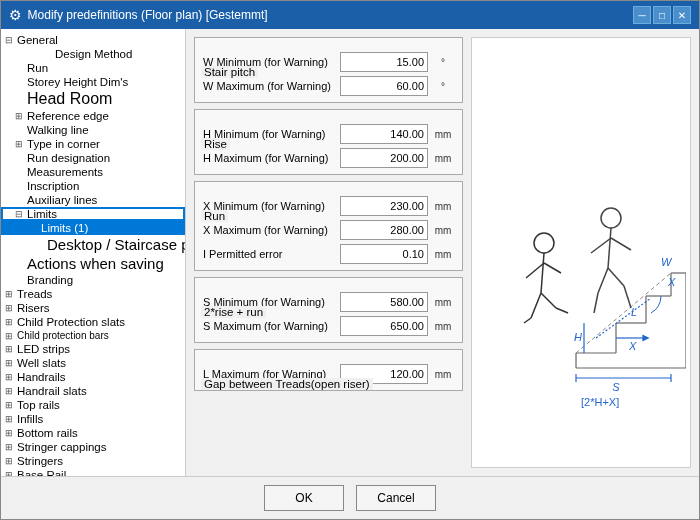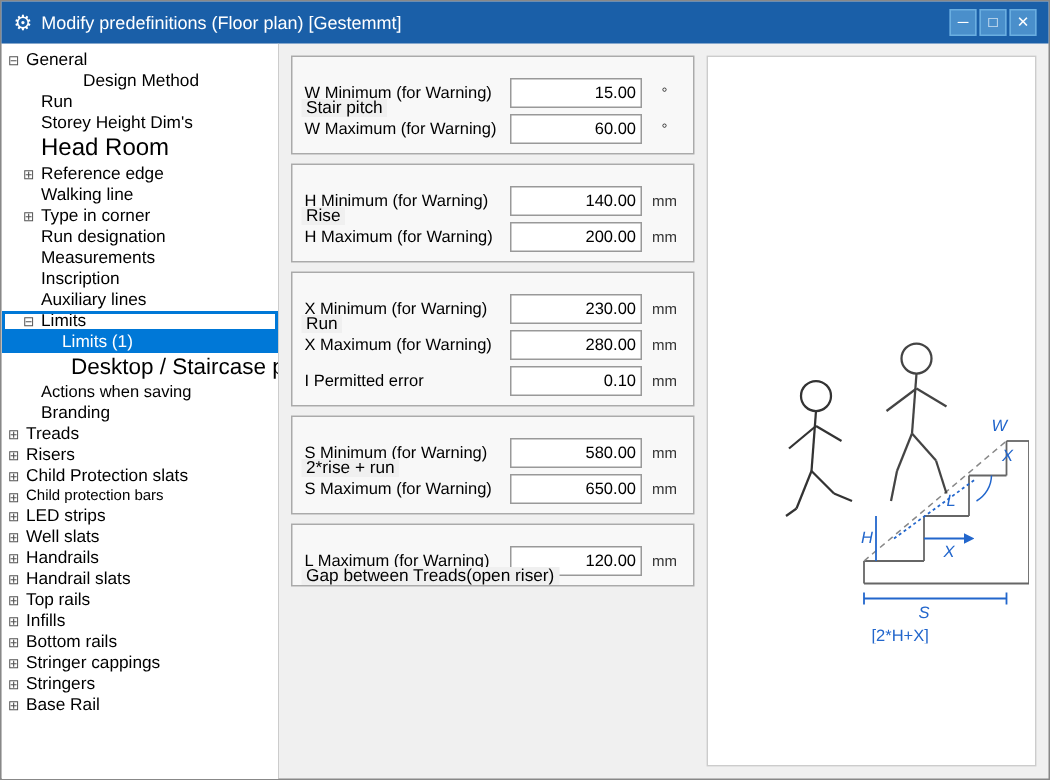--- a/index.html
+++ b/index.html
@@ -259,21 +259,21 @@
         <div class="tree-item" style="padding-left: 28px; background: rgb(0, 120, 215); color: white;">
           <span class="expand-icon" style="font-size: 9px; color: white;"></span>
           <span style="font-size: 11.5px;">Limits (1)</span>
         </div>
         <div class="tree-item" style="padding-left: 14px;">
           <span class="expand-icon" style="font-size: 9px; color: rgb(85, 85, 85);"></span>
           <span style="font-size: 15px; padding-left: 20px;">Desktop / Staircase parts</span>
         </div>
         <div class="tree-item" style="padding-left: 14px;">
           <span class="expand-icon" style="font-size: 9px; color: rgb(85, 85, 85);"></span>
-          <span style="font-size: 11px;">Actions when saving</span>
+          <span style="font-size: 15px;">Actions when saving</span>
         </div>
         <div class="tree-item" style="padding-left: 14px;">
           <span class="expand-icon" style="font-size: 9px; color: rgb(85, 85, 85);"></span>
           <span style="font-size: 11.5px;">Branding</span>
         </div>
         <div class="tree-item" style="padding-left: 4px;">
           <span class="expand-icon" style="font-size: 9px; color: rgb(85, 85, 85);">⊞</span>
           <span style="font-size: 11.5px;">Treads</span>
         </div>
         <div class="tree-item" style="padding-left: 4px;">
@@ -488,13 +488,17 @@
           <defs>
             <marker id="arrow" markerWidth="6" markerHeight="6" refX="3" refY="3" orient="auto">
               <path d="M0,0 L0,6 L6,3 z" fill="#2266cc"></path>
             </marker>
           </defs>
         </svg>
       </div>
     </div>
   </div>
 
+  <div class="bottom-bar">
+    <button class="dialog-btn">OK</button>
+    <button class="dialog-btn">Cancel</button>
+  </div>
 </div>
 
 </body></html>

